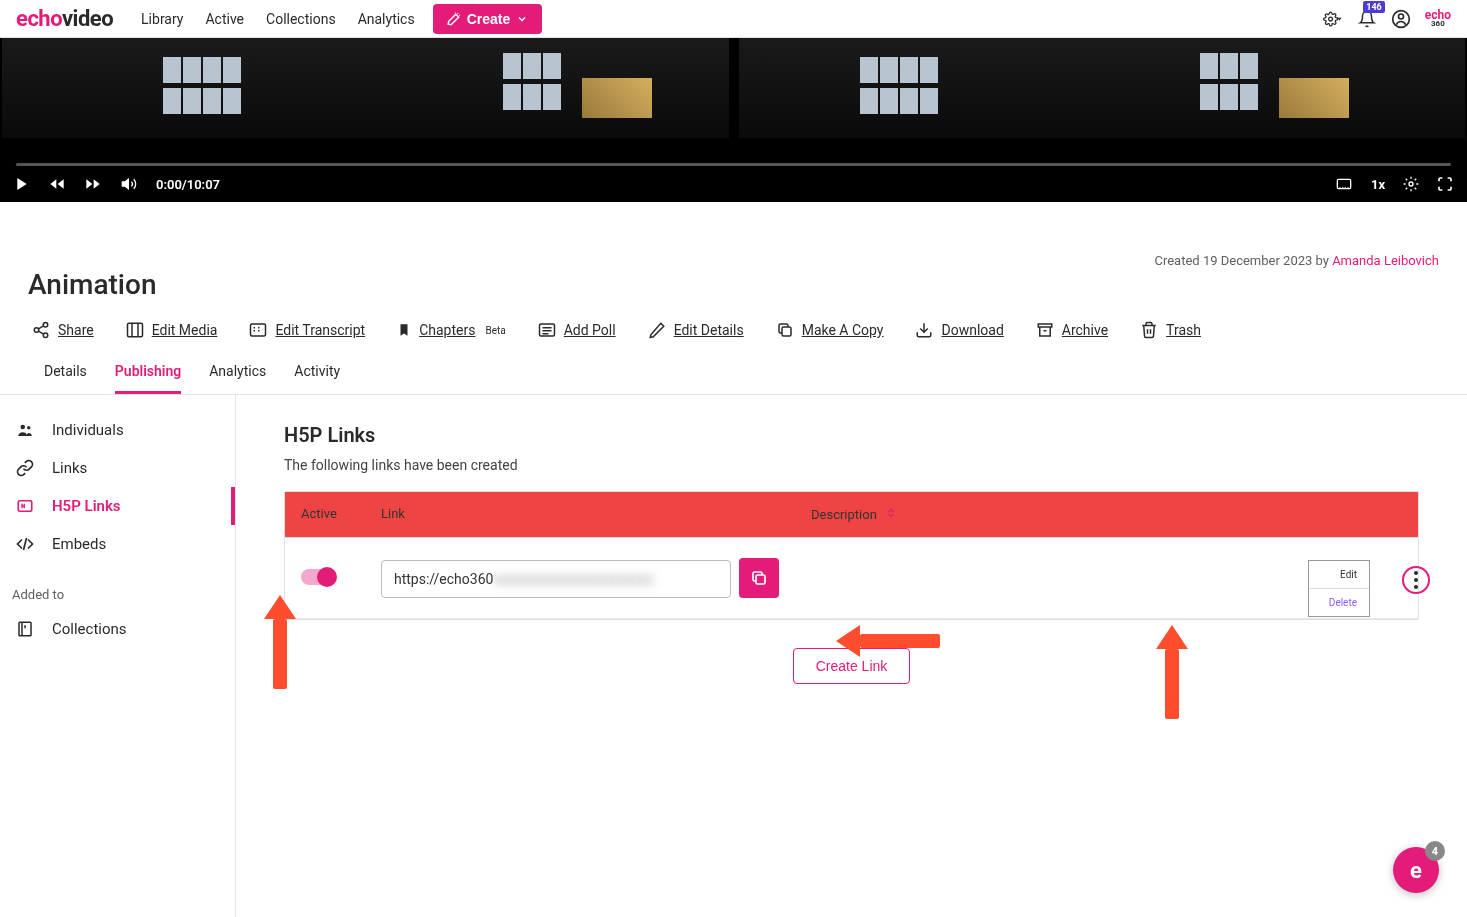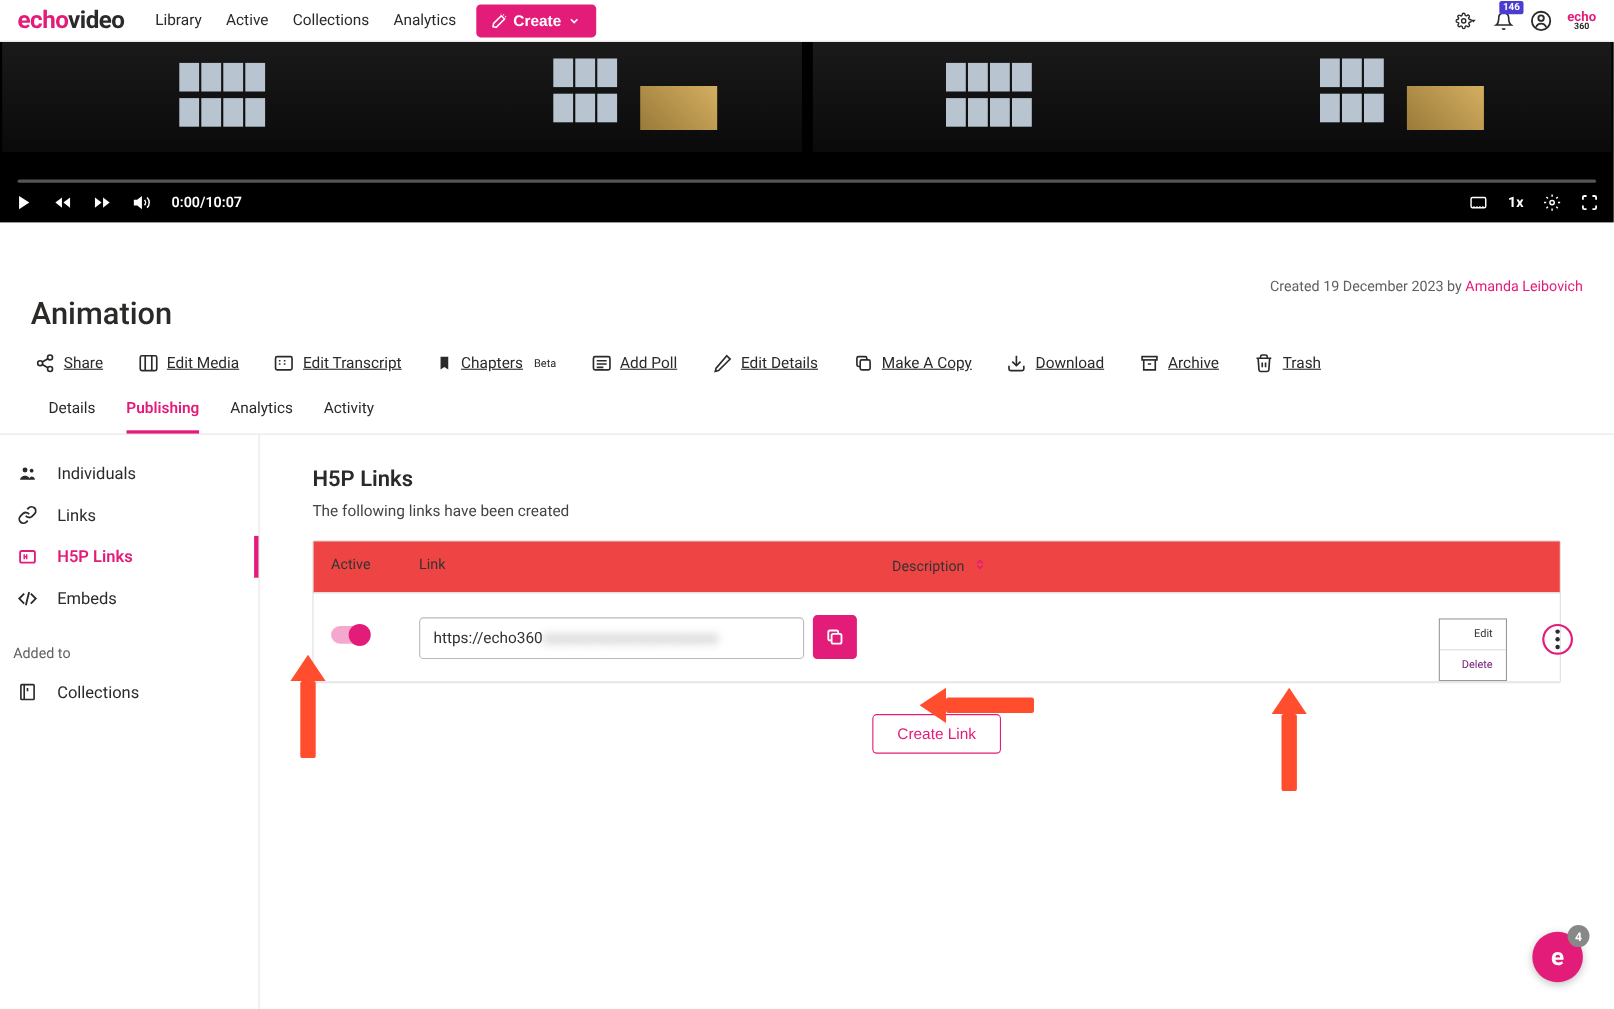--- a/index.html
+++ b/index.html
@@ -85,21 +85,21 @@
 .copy-btn { background: #e31c79; color: #fff; width: 40px; height: 40px; border-radius: 4px; display: inline-flex; align-items: center; justify-content: center; margin-left: 8px; cursor: pointer; }
 
 
 .more-wrap { position: relative; }
 .more-btn { width: 28px; height: 28px; border-radius: 50%; border: 2px solid #e31c79; display: inline-flex; align-items: center; justify-content: center; cursor: pointer; margin-left: 40px; }
 .dots { display: flex; flex-direction: column; gap: 3px; }
 .dot { width: 4px; height: 4px; background: #2c2a29; border-radius: 50%; }
 .dropdown { position: absolute; top: -2px; right: 32px; border: 1px solid #999; background: #fff; min-width: 62px; }
 .dropdown-item { padding: 8px 12px; font-size: 10px; cursor: pointer; }
 .dropdown-item + .dropdown-item { border-top: 1px solid #ddd; }
-.dropdown-item.delete { color: #701a75; }
+.dropdown-item.delete { color: #8b5cf6; }
 
 
 .create-link-row { text-align: center; margin-top: 28px; }
 .create-link-btn { border: 1px solid #e31c79; color: #e31c79; background: #fff; padding: 9px 22px; border-radius: 4px; font-size: 14px; cursor: pointer; }
 
 
 .arrow { position: absolute; pointer-events: none; }
 .arrow-up .shaft { width: 14px; height: 70px; background: #ff4d2e; margin: 0 auto; border-radius: 2px; }
 .arrow-up .head { width: 0; height: 0; border-left: 16px solid transparent; border-right: 16px solid transparent; border-bottom: 24px solid #ff4d2e; margin: 0 auto; }
 .arrow-left { display: flex; align-items: center; }

